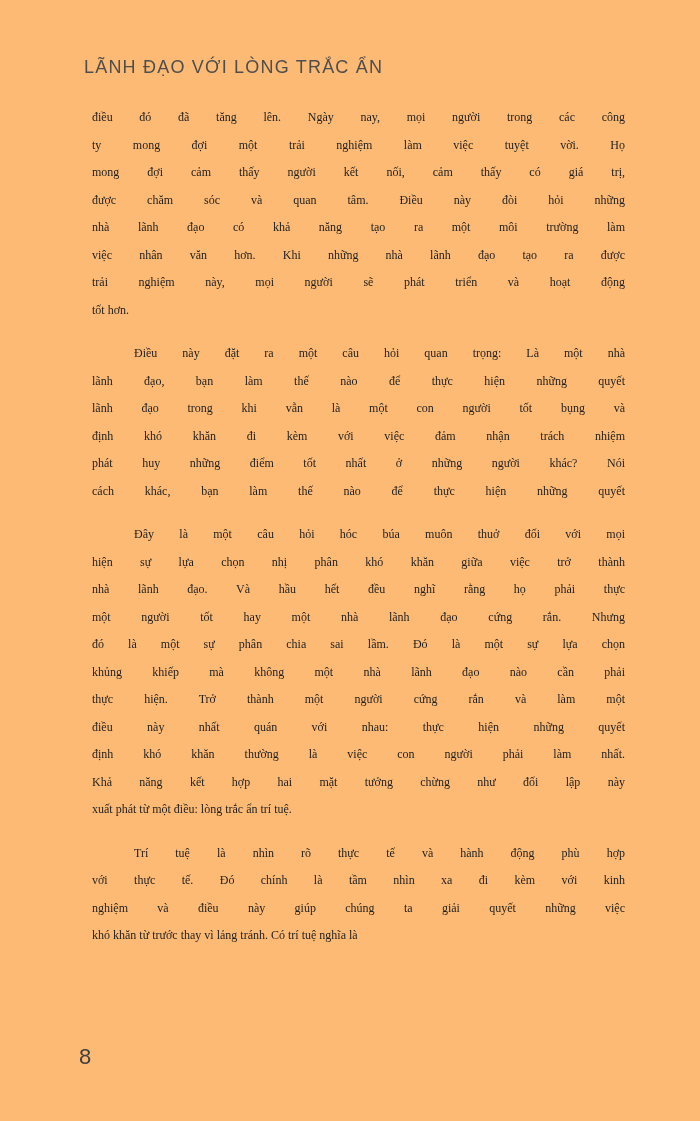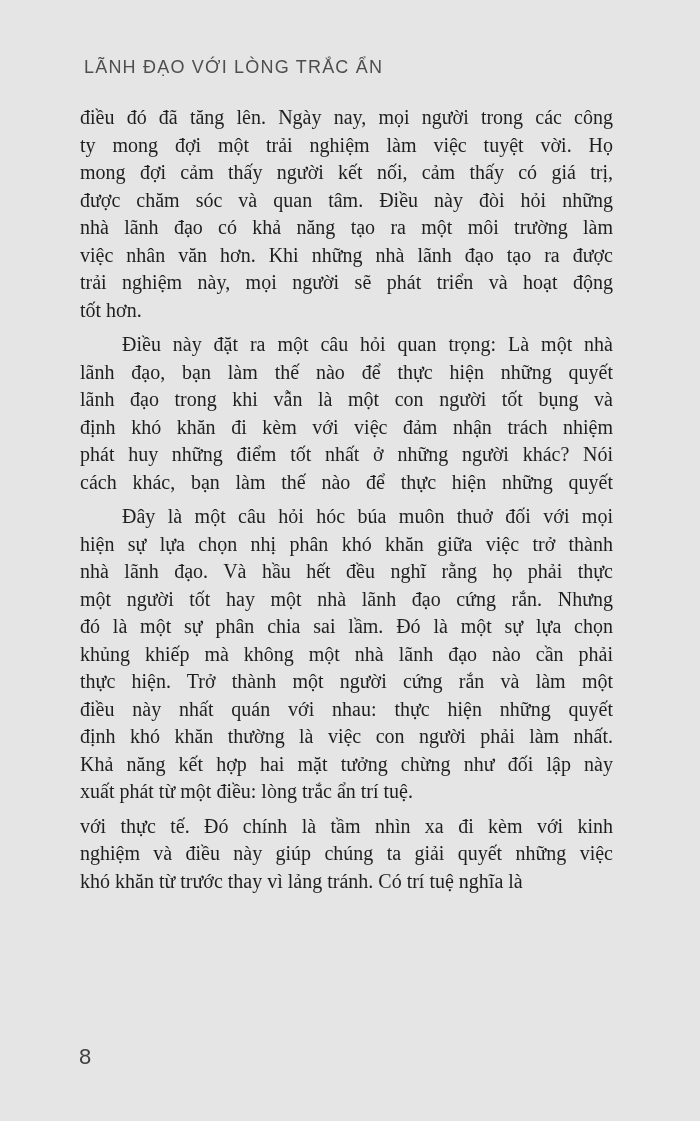--- a/index.html
+++ b/index.html
@@ -16,29 +16,29 @@
     left: 84px;
     top: 57px;
     font-family: "Liberation Sans", "DejaVu Sans", sans-serif;
     font-size: 18px;
     letter-spacing: 1.2px;
     color: #4e4e4e;
     white-space: nowrap;
   }
   .text-col {
     position: absolute;
-    left: 80px;
+    left: 92px;
     top: 104px;
     width: 533px;
     color: #1f1f1f;
-    font-size: 20px;
+    font-size: 12px;
     line-height: 27.5px;
   }
   .para { margin: 0; }
-  .para + .para { margin-top: 7px; }
+  .para + .para { margin-top: 16px; }
   .line {
     text-align: justify;
     text-align-last: justify;
     white-space: normal;
   }
   .line.last {
     text-align: left;
     text-align-last: left;
   }
   .line.first-indent { text-indent: 42px; }
@@ -47,21 +47,21 @@
     left: 79px;
     top: 1044px;
     font-family: "Liberation Sans", "DejaVu Sans", sans-serif;
     font-size: 22px;
     color: #3f3f3f;
   }
 </style>
 </head>
 <body>
 
-<div class="page" style="background: #e5e5e5;">
+<div class="page" style="background: #fdba74;">
   <div class="running-header" style="color: rgb(78, 78, 78);">LÃNH ĐẠO VỚI LÒNG TRẮC ẨN</div>
 
   <div class="text-col" style="color: rgb(31, 31, 31);">
       <div class="para">
         <div class="line">điều đó đã tăng lên. Ngày nay, mọi người trong các công</div>
         <div class="line">ty mong đợi một trải nghiệm làm việc tuyệt vời. Họ</div>
         <div class="line">mong đợi cảm thấy người kết nối, cảm thấy có giá trị,</div>
         <div class="line">được chăm sóc và quan tâm. Điều này đòi hỏi những</div>
         <div class="line">nhà lãnh đạo có khả năng tạo ra một môi trường làm</div>
         <div class="line">việc nhân văn hơn. Khi những nhà lãnh đạo tạo ra được</div>
@@ -83,20 +83,21 @@
         <div class="line">một người tốt hay một nhà lãnh đạo cứng rắn. Nhưng</div>
         <div class="line">đó là một sự phân chia sai lầm. Đó là một sự lựa chọn</div>
         <div class="line">khủng khiếp mà không một nhà lãnh đạo nào cần phải</div>
         <div class="line">thực hiện. Trở thành một người cứng rắn và làm một</div>
         <div class="line">điều này nhất quán với nhau: thực hiện những quyết</div>
         <div class="line">định khó khăn thường là việc con người phải làm nhất.</div>
         <div class="line">Khả năng kết hợp hai mặt tưởng chừng như đối lập này</div>
         <div class="line last">xuất phát từ một điều: lòng trắc ẩn trí tuệ.</div>
       </div>
       <div class="para">
+        <div class="line first-indent">Trí tuệ là nhìn rõ thực tế và hành động phù hợp</div>
         <div class="line">với thực tế. Đó chính là tầm nhìn xa đi kèm với kinh</div>
         <div class="line">nghiệm và điều này giúp chúng ta giải quyết những việc</div>
         <div class="line last">khó khăn từ trước thay vì lảng tránh. Có trí tuệ nghĩa là</div>
       </div>
     </div>
 
   <div class="page-number" style="color: rgb(63, 63, 63);">8</div>
 </div>
 
 </body></html>

